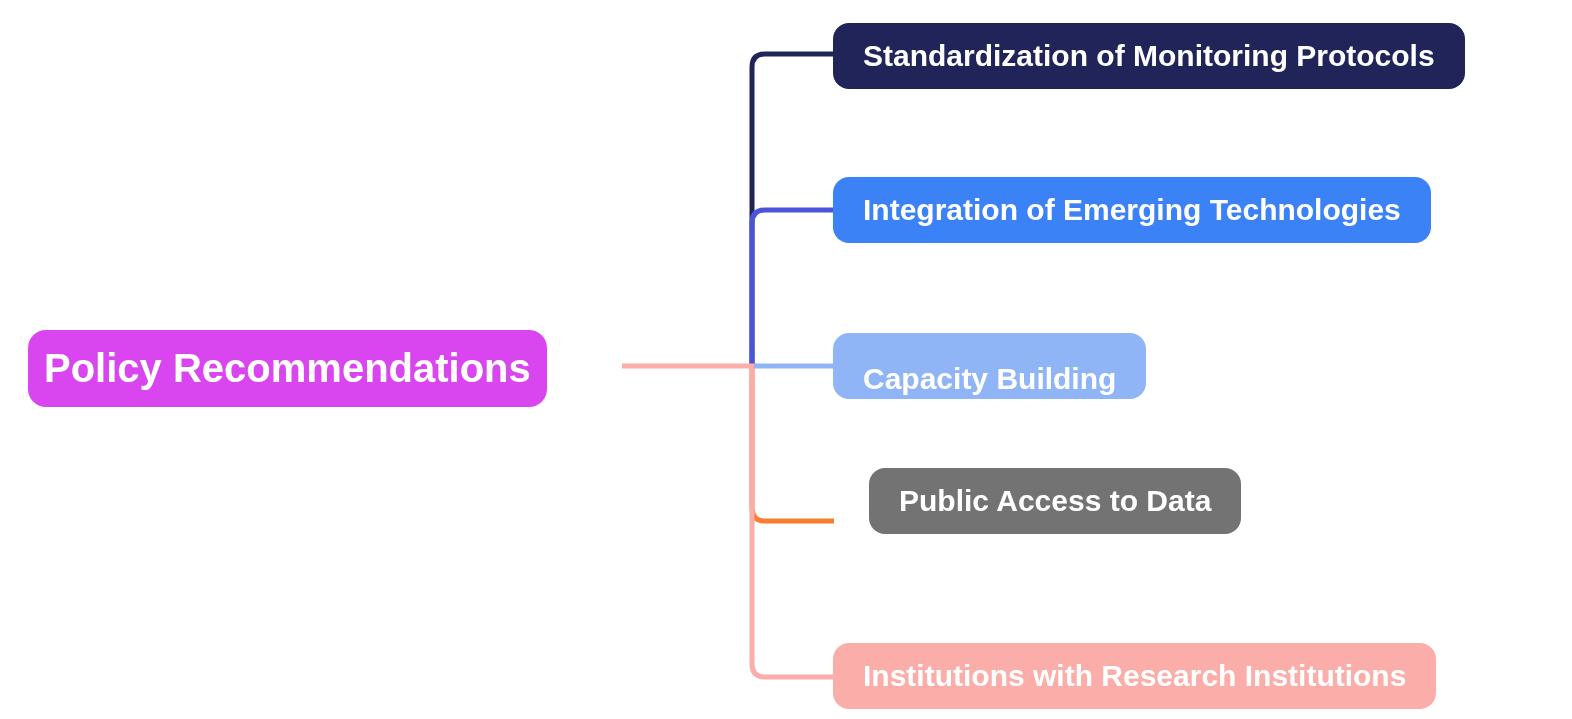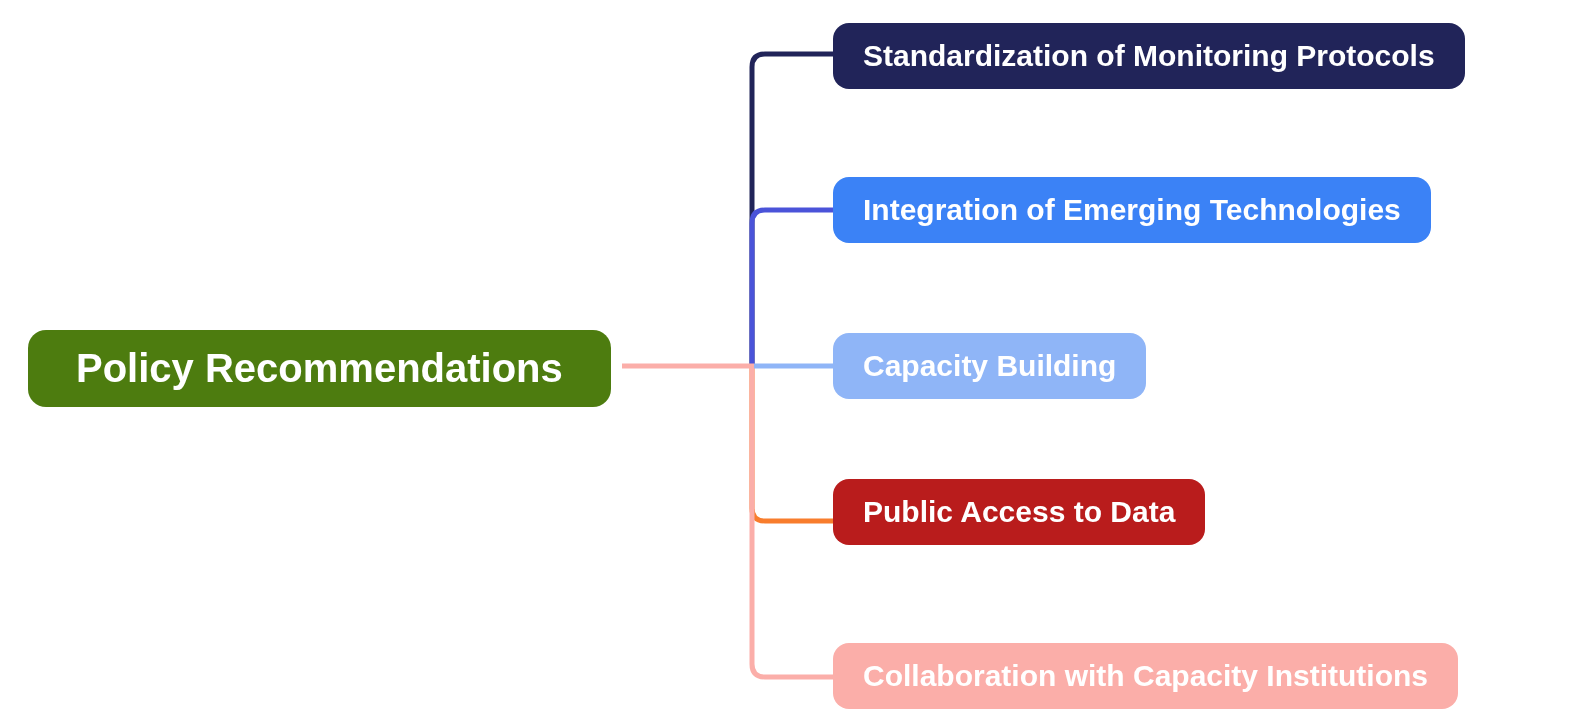--- a/index.html
+++ b/index.html
@@ -30,36 +30,36 @@
     justify-content: center;
     color: #ffffff;
     font-weight: bold;
     white-space: nowrap;
     box-sizing: border-box;
   }
   .node-root {
     left: 28px;
     top: 330px;
     height: 77px;
-    padding: 0 48px;
+    padding: 0 16px;
     font-size: 40px;
     border-radius: 18px;
-    background: #4d7c0f;
+    background: #d946ef;
   }
   .node-child {
     left: 833px;
     height: 66px;
-    padding: 16px 30px;
+    padding: 3px 30px;
     font-size: 30px;
     border-radius: 16px;
   }
   .node-child-0 { top: 23px;  background: #212459; }
   .node-child-1 { top: 177px; background: #3b82f6; }
   .node-child-2 { top: 333px; background: #8fb5f7; align-items: flex-end; }
-  .node-child-3 { top: 479px; background: #b91c1c; }
+  .node-child-3 { top: 468px; background: #737373; margin-left: 36px; }
   .node-child-4 { top: 643px; background: #fbaea9; }
 </style>
 </head>
 <body>
 
 <div class="canvas">
 
   <svg class="connectors" width="1572" height="719" viewBox="0 0 1572 719" fill="none" xmlns="http://www.w3.org/2000/svg">
 
     <path d="M 834 54 L 765 54 Q 752 54 752 67 L 752 366" stroke="#212459" stroke-width="5"></path>
@@ -89,16 +89,16 @@
 
   <div class="node node-child node-child-2">
     <span>Capacity Building</span>
   </div>
 
   <div class="node node-child node-child-3">
     <span>Public Access to Data</span>
   </div>
 
   <div class="node node-child node-child-4">
-    <span>Collaboration with Capacity Institutions</span>
+    <span>Institutions with Research Institutions</span>
   </div>
 
 </div>
 
 </body></html>

